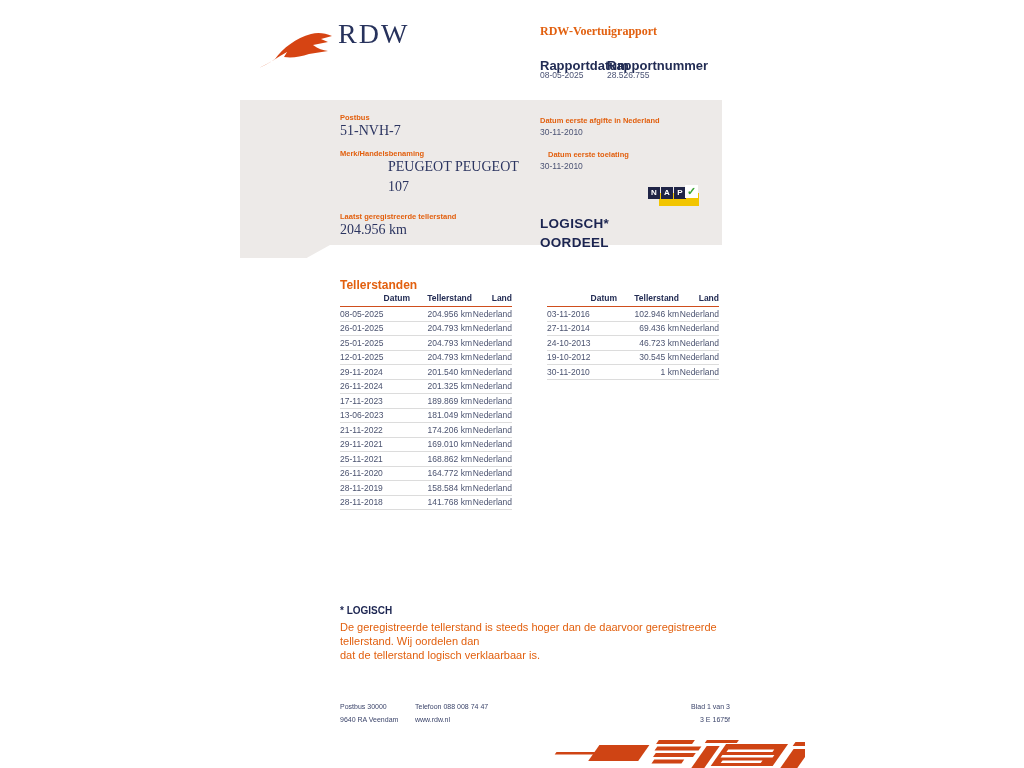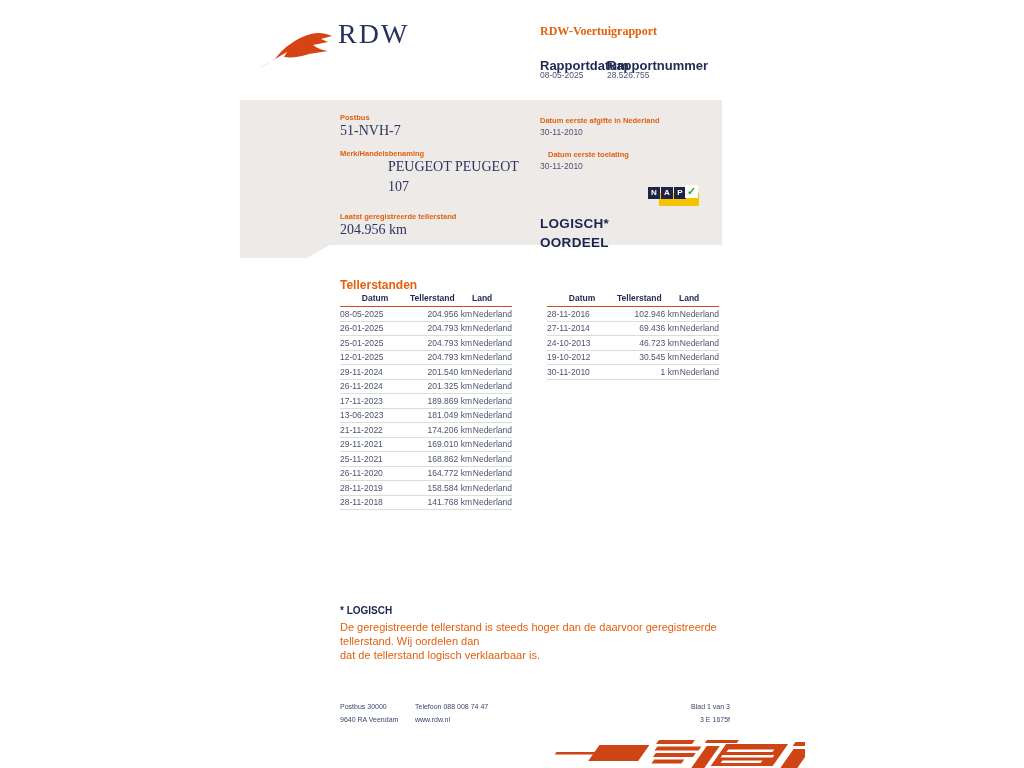--- a/index.html
+++ b/index.html
@@ -47,24 +47,24 @@
   .nap-check {
     position:absolute; left:37px; top:1px; width:13px; height:13px; background:#ffffff;
     color:#3aa335; font-size:11px; font-weight:bold; text-align:center; line-height:13px;
   }
 
   
   .section-title { position:absolute; left:340px; top:278px; font-size:12px; font-weight:bold; color:#e2600f; }
   .tbl { position:absolute; top:291px; width:172px; border-collapse:collapse; font-size:8.5px; }
   .tbl-left { left:340px; } .tbl-right { left:547px; }
   .tbl th {
-    color:#232c54; font-weight:bold; text-align:left; padding:2px 0 3px 0;
+    color:#232c54; font-weight:bold; text-align:right; padding:2px 0 3px 0;
     border-bottom:1.5px solid #cf4e1d;
   }
-  .tbl th:first-child { text-align:center; }
+  .tbl th:first-child { text-align:right; }
   .tbl td {
     color:#4b5370; text-align:right; padding:0;
     height:14.5px; border-bottom:1px solid #dcdcdc;
   }
   .tbl td:first-child { text-align:left; }
   .tbl col.c-datum { width:70px; } .tbl col.c-teller { width:62px; } .tbl col.c-land { width:40px; }
 
   
   .footnote-title { position:absolute; left:340px; top:605px; font-size:10px; font-weight:bold; color:#1b2450; }
   .footnote-text { position:absolute; left:340px; top:620px; width:398px; font-size:11px; color:#e2600f; line-height:14px; }
@@ -222,21 +222,21 @@
       </colgroup>
     <thead>
       <tr>
         <th>Datum</th>
         <th>Tellerstand</th>
         <th>Land</th>
       </tr>
     </thead>
     <tbody>
         <tr>
-          <td>28-11-2016</td>
+          <td>03-11-2016</td>
           <td>102.946 km</td>
           <td>Nederland</td>
         </tr>
         <tr>
           <td>27-11-2014</td>
           <td>69.436 km</td>
           <td>Nederland</td>
         </tr>
         <tr>
           <td>24-10-2013</td>

